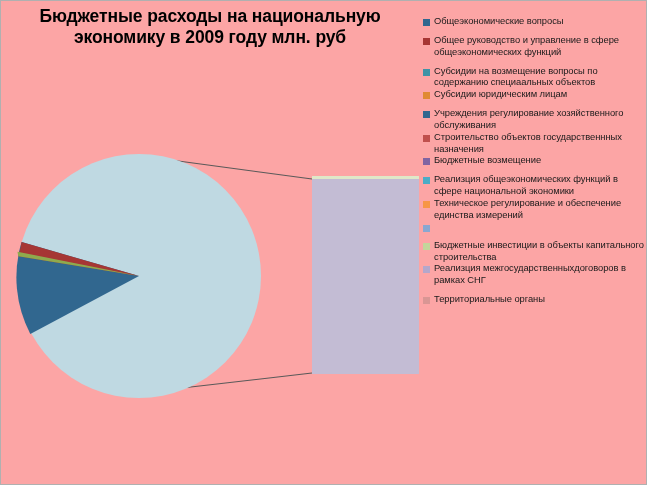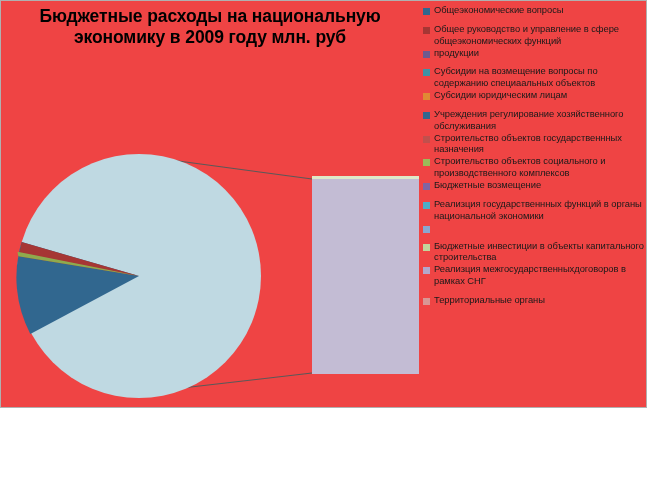--- a/index.html
+++ b/index.html
@@ -6,22 +6,22 @@
     margin: 0;
     padding: 0;
     background: #ffffff;
   }
   body {
     font-family: "Liberation Sans", sans-serif;
   }
   #canvas {
     position: relative;
     width: 647px;
-    height: 408px;
-    background: #ef4444;
+    height: 485px;
+    background: #fca5a5;
     border: 1px solid #b0b0b0;
     box-sizing: border-box;
     overflow: hidden;
   }
   #chart-title {
     position: absolute;
     left: 4px;
     top: 5px;
     width: 410px;
     text-align: center;
@@ -43,21 +43,21 @@
     left: 0;
     top: 0;
   }
   #legend {
     position: absolute;
     left: 420px;
     top: 0px;
     width: 227px;
     height: 483px;
     box-sizing: border-box;
-    padding: 3px 2px 0 2px;
+    padding: 14px 2px 0 2px;
   }
   .legend-group {
     margin-bottom: 7px;
   }
   .legend-item {
     display: flex;
     align-items: flex-start;
     margin-bottom: 0px;
   }
   .legend-swatch {
@@ -108,24 +108,20 @@
         <div class="legend-item">
           <span class="legend-swatch" style="background: rgb(49, 103, 143);"></span>
           <span class="legend-label">Общеэкономические вопросы</span>
         </div>
       </div>
       <div class="legend-group">
         <div class="legend-item">
           <span class="legend-swatch" style="background: rgb(166, 54, 52);"></span>
           <span class="legend-label">Общее руководство и управление в сфере общеэкономических функций</span>
         </div>
-        <div class="legend-item">
-          <span class="legend-swatch" style="background: rgb(107, 90, 143);"></span>
-          <span class="legend-label">продукции</span>
-        </div>
       </div>
       <div class="legend-group">
         <div class="legend-item">
           <span class="legend-swatch" style="background: rgb(63, 147, 166);"></span>
           <span class="legend-label">Субсидии на возмещение вопросы по содержанию специаальных объектов</span>
         </div>
         <div class="legend-item">
           <span class="legend-swatch" style="background: rgb(224, 138, 52);"></span>
           <span class="legend-label">Субсидии юридическим лицам</span>
         </div>
@@ -133,32 +129,32 @@
       <div class="legend-group">
         <div class="legend-item">
           <span class="legend-swatch" style="background: rgb(49, 103, 143);"></span>
           <span class="legend-label">Учреждения регулирование хозяйственного обслуживания</span>
         </div>
         <div class="legend-item">
           <span class="legend-swatch" style="background: rgb(192, 80, 77);"></span>
           <span class="legend-label">Строительство объектов государственнных назначения</span>
         </div>
         <div class="legend-item">
-          <span class="legend-swatch" style="background: rgb(155, 187, 89);"></span>
-          <span class="legend-label">Строительство объектов социального и производственного комплексов</span>
-        </div>
-        <div class="legend-item">
           <span class="legend-swatch" style="background: rgb(128, 100, 162);"></span>
           <span class="legend-label">Бюджетные возмещение</span>
         </div>
       </div>
       <div class="legend-group">
         <div class="legend-item">
           <span class="legend-swatch" style="background: rgb(75, 172, 198);"></span>
-          <span class="legend-label">Реализция государственнных функций в органы национальной экономики</span>
+          <span class="legend-label">Реализция общеэкономических функций в сфере национальной экономики</span>
+        </div>
+        <div class="legend-item">
+          <span class="legend-swatch" style="background: rgb(247, 150, 70);"></span>
+          <span class="legend-label">Техническое регулирование и обеспечение единства измерений</span>
         </div>
         <div class="legend-item">
           <span class="legend-swatch" style="background: rgb(138, 167, 208);"></span>
         </div>
       </div>
       <div class="legend-group">
         <div class="legend-item">
           <span class="legend-swatch" style="background: rgb(195, 214, 155);"></span>
           <span class="legend-label">Бюджетные инвестиции в объекты капитального строительства</span>
         </div>

